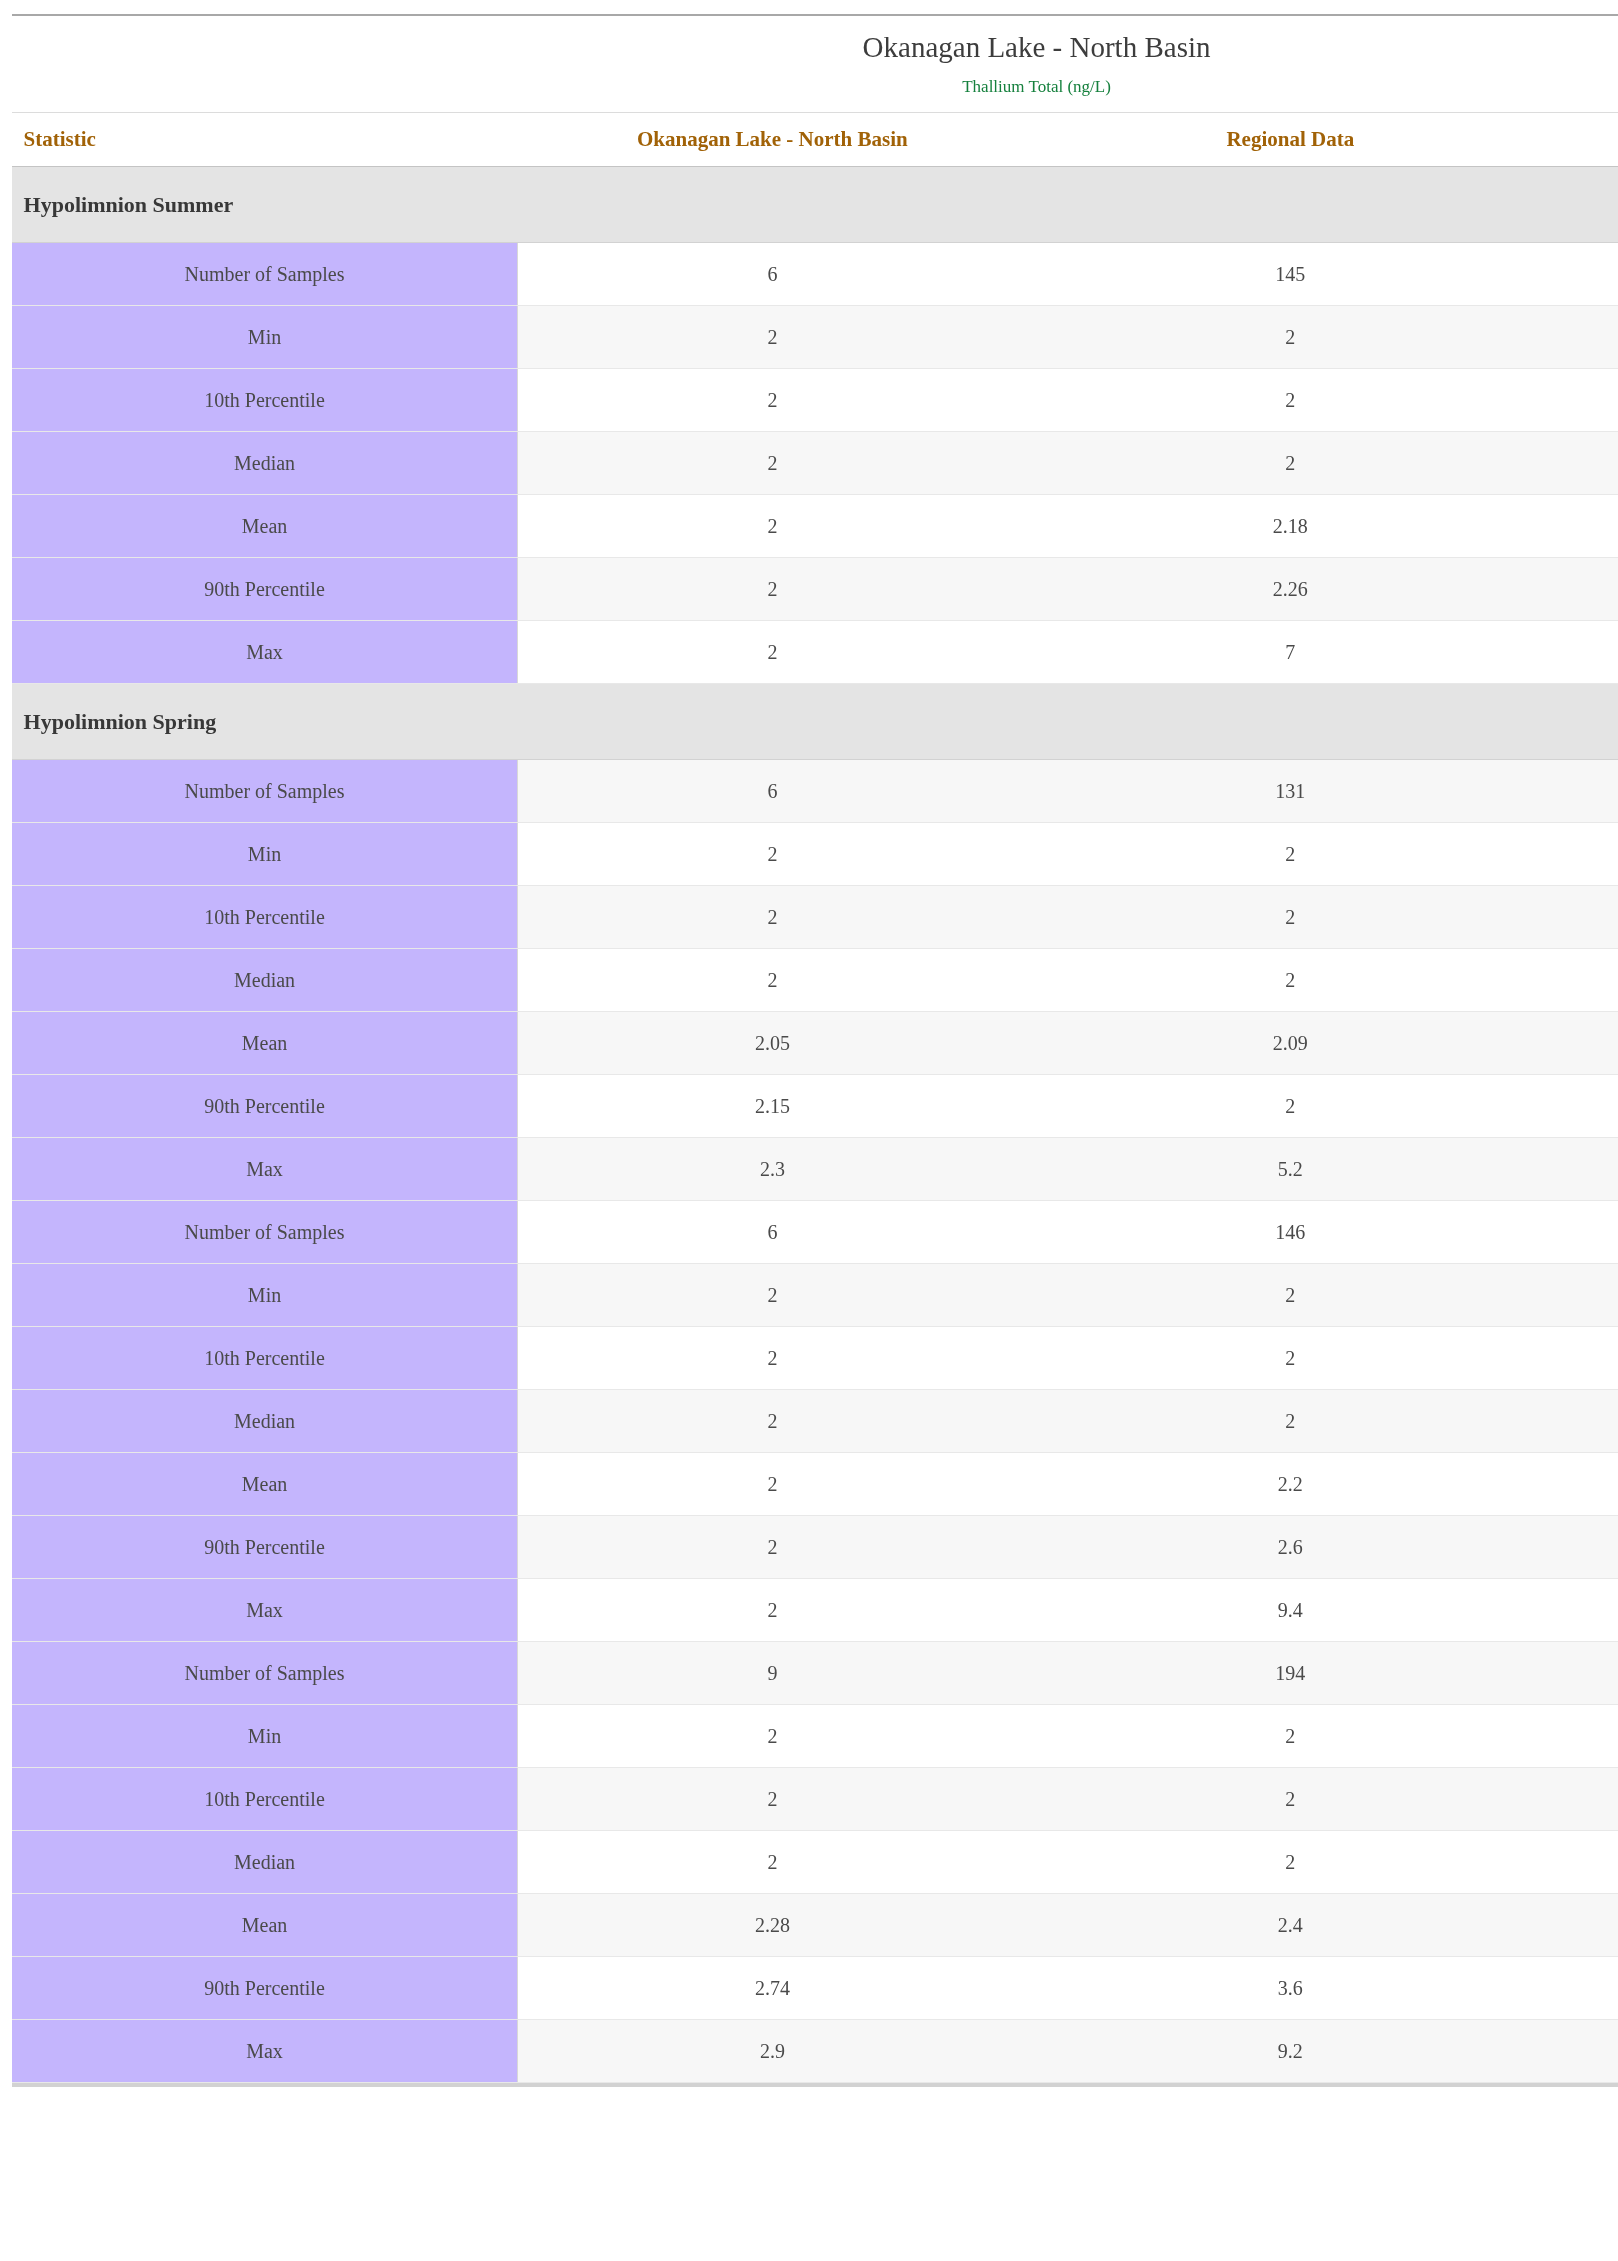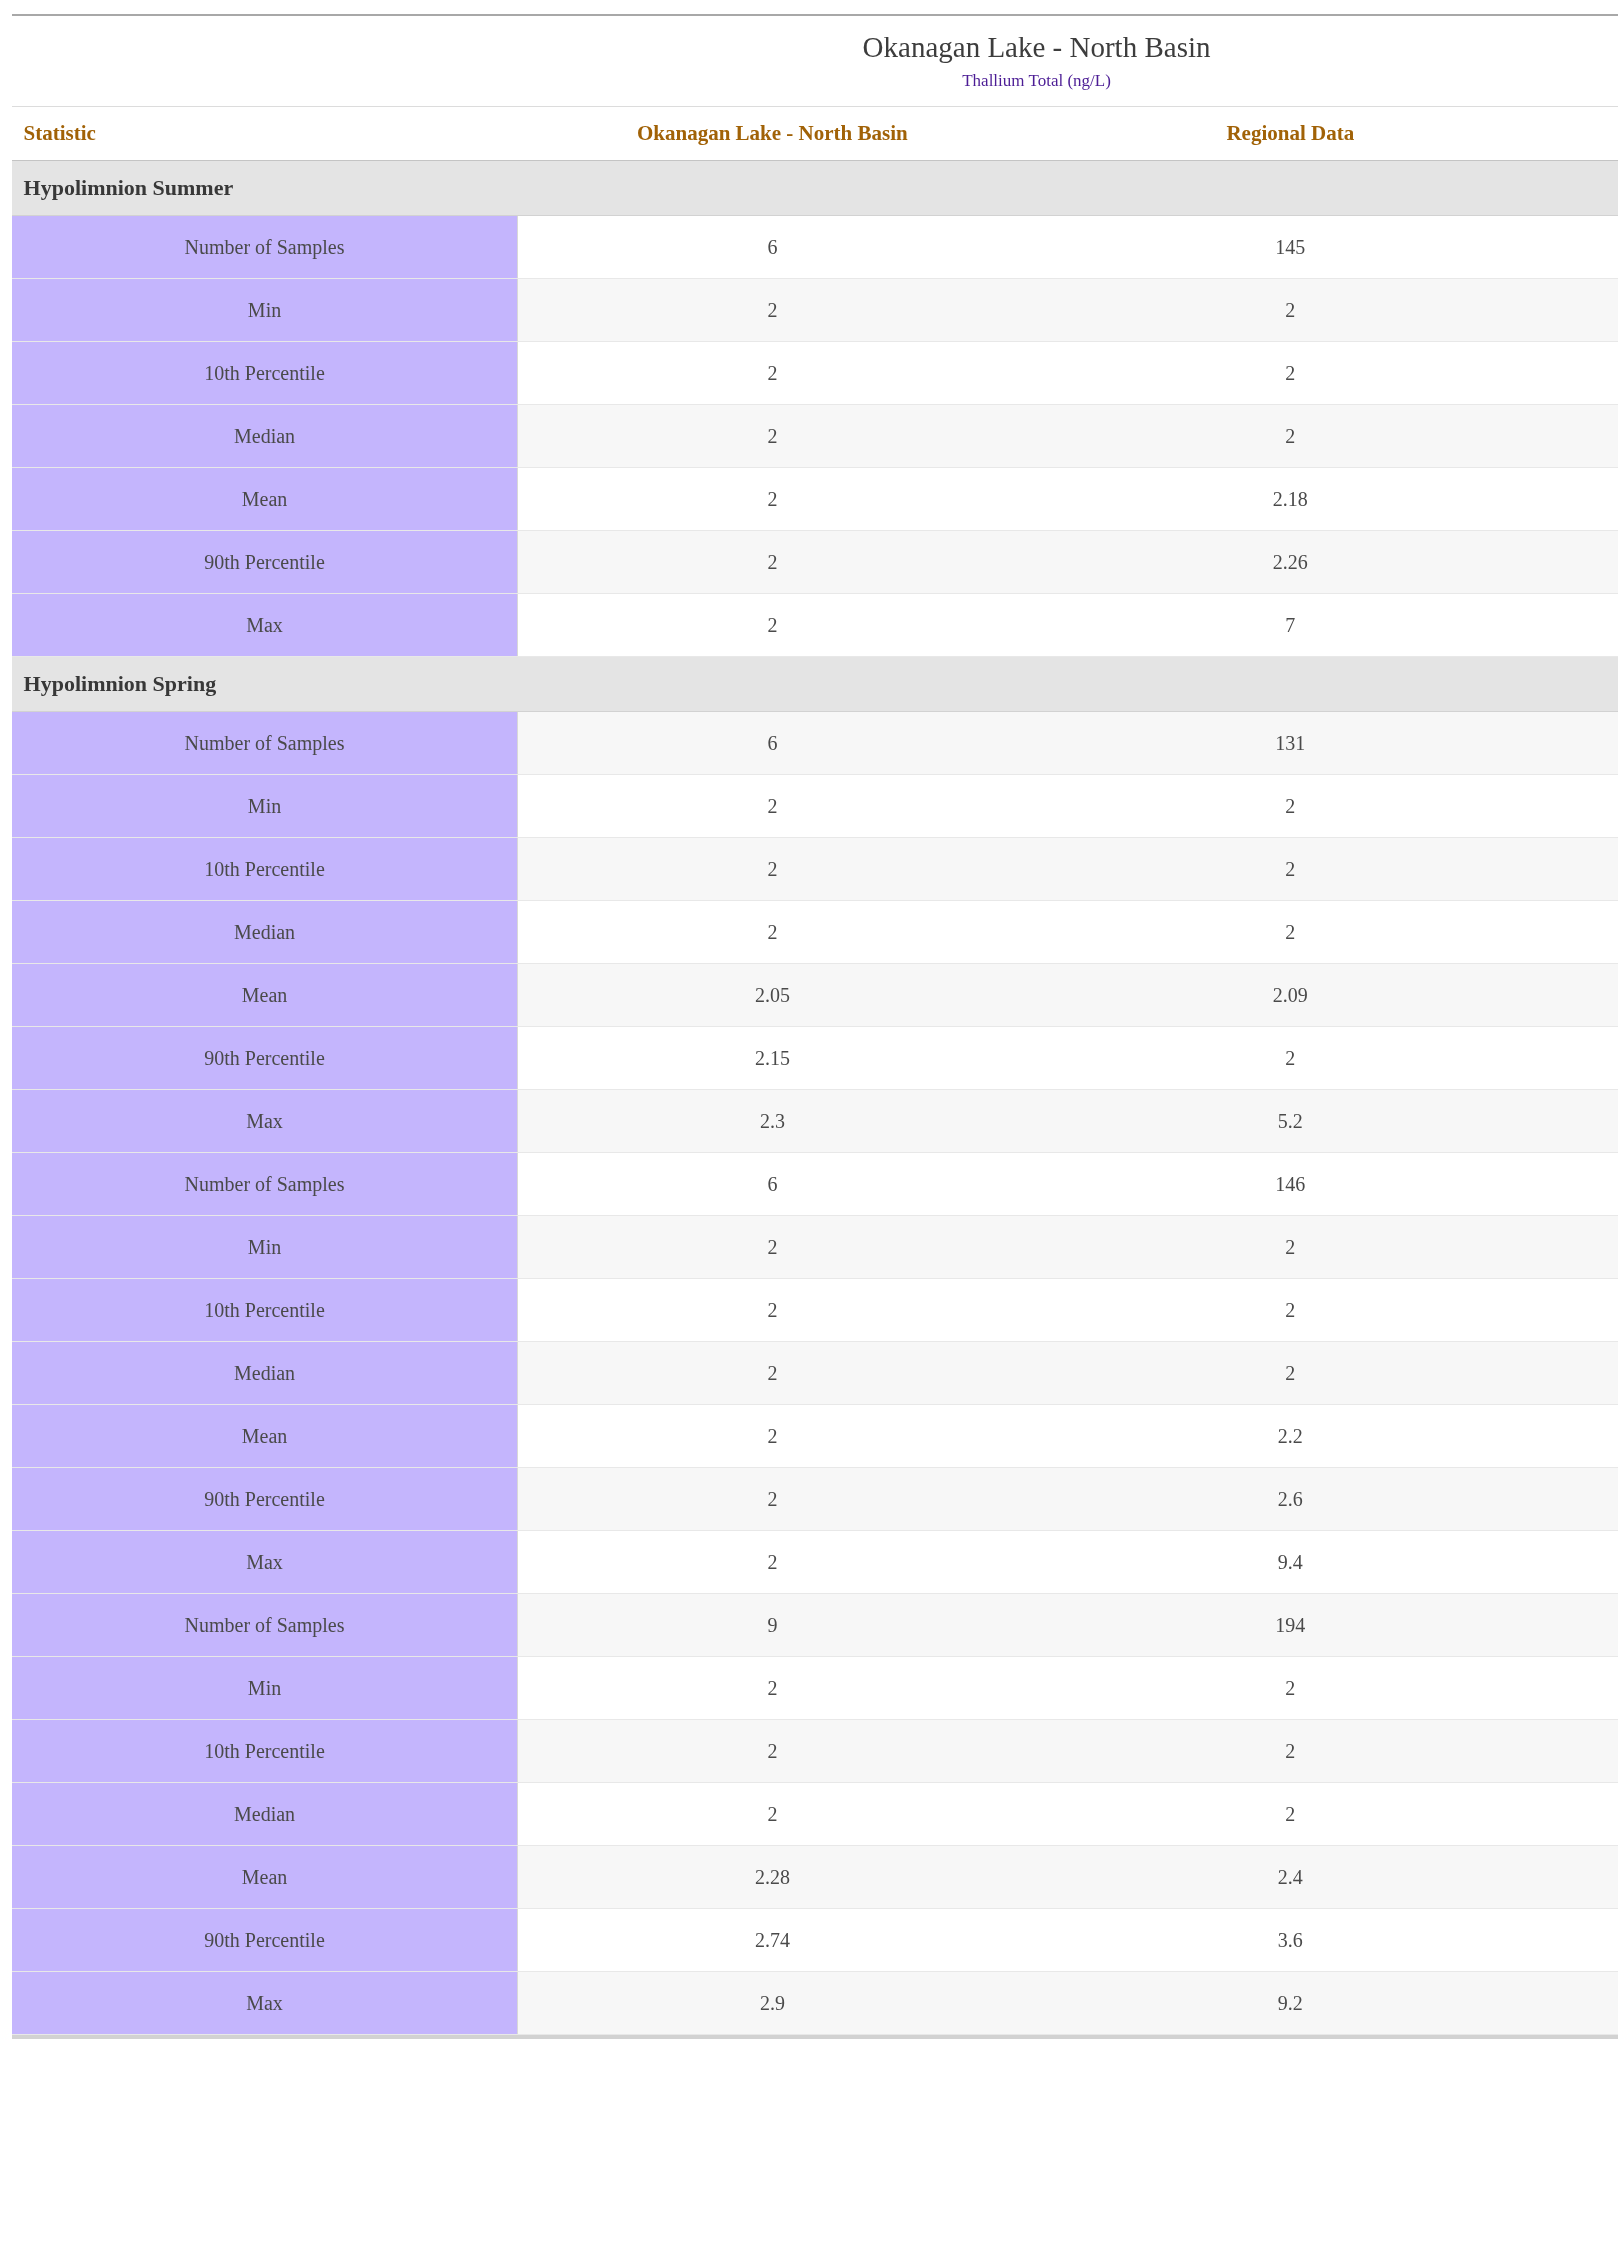--- a/index.html
+++ b/index.html
@@ -31,24 +31,24 @@
     width: 64.6%;
     text-align: center;
   }
   .chart-title {
     font-size: 29px;
     font-weight: 400;
     color: #3d3d3d;
     line-height: 1.2;
   }
   .chart-subtitle {
-    margin-top: 6px;
+    margin-top: 12px;
     font-size: 17px;
     font-weight: 400;
-    color: #4c1d95;
+    color: #15803d;
   }
   
   table.stats {
     width: 100%;
     border-collapse: collapse;
     table-layout: fixed;
   }
   col.c-stat    { width: 31.5%; }
   col.c-site    { width: 31.7%; }
   col.c-reg     { width: 32.8%; }
@@ -59,21 +59,21 @@
     font-size: 21px;
     font-weight: bold;
     color: #a16207;
     border-bottom: 1.7px solid #c4c4c4;
     vertical-align: middle;
   }
   th.th-stat { text-align: left; padding-left: 11.8px; }
   th.th-val  { text-align: center; }
 
   tr.section-row td {
-    height: 55px;
+    height: 76px;
     background: #e4e4e4;
     font-size: 22px;
     font-weight: bold;
     color: #383838;
     text-align: left;
     padding-left: 11.8px;
     vertical-align: middle;
     border-top: 0.8px solid #e0e0e0;
     border-bottom: 1.7px solid #d2d2d2;
   }

